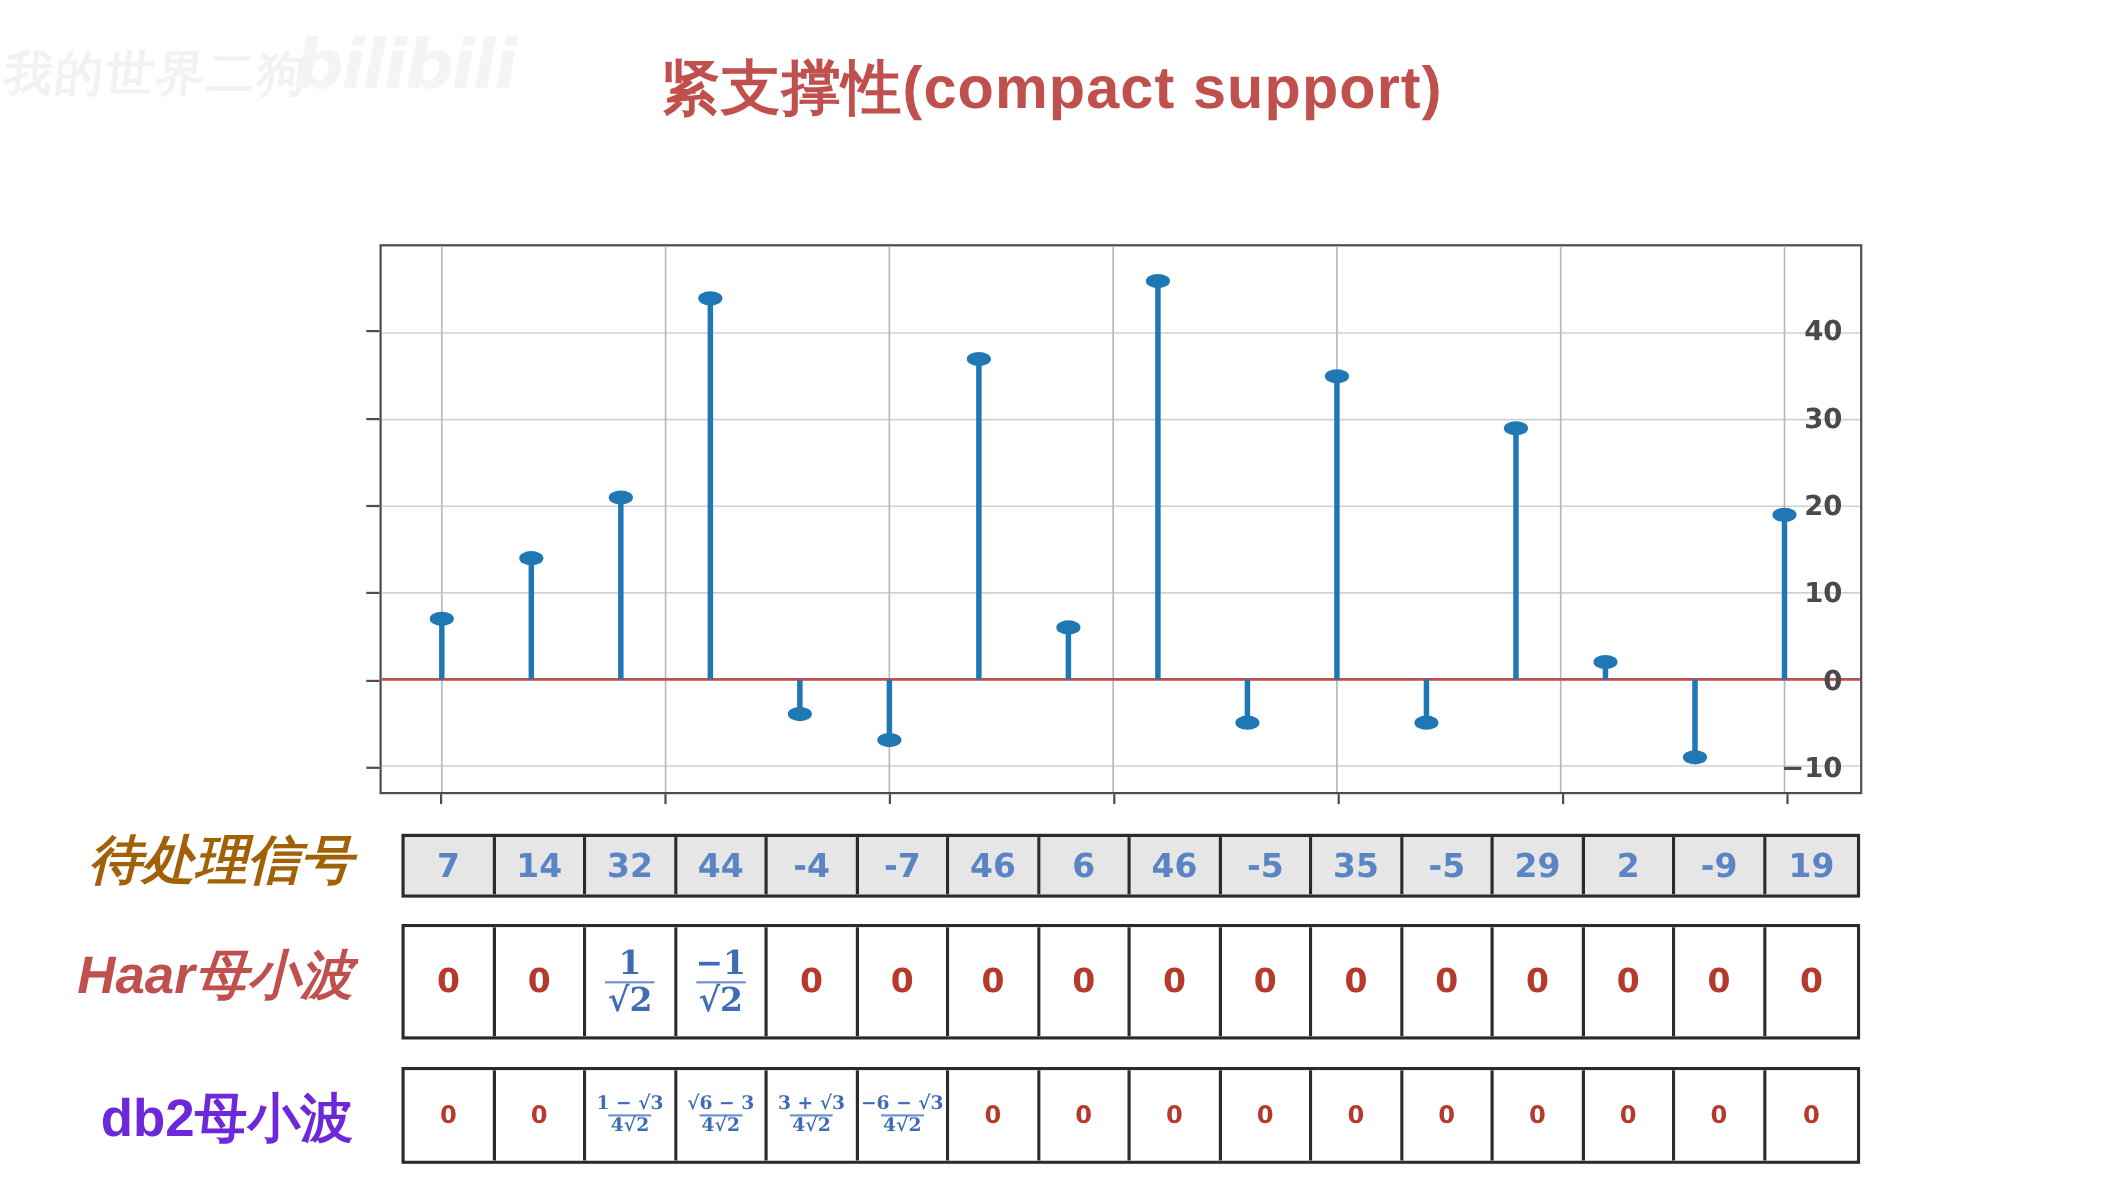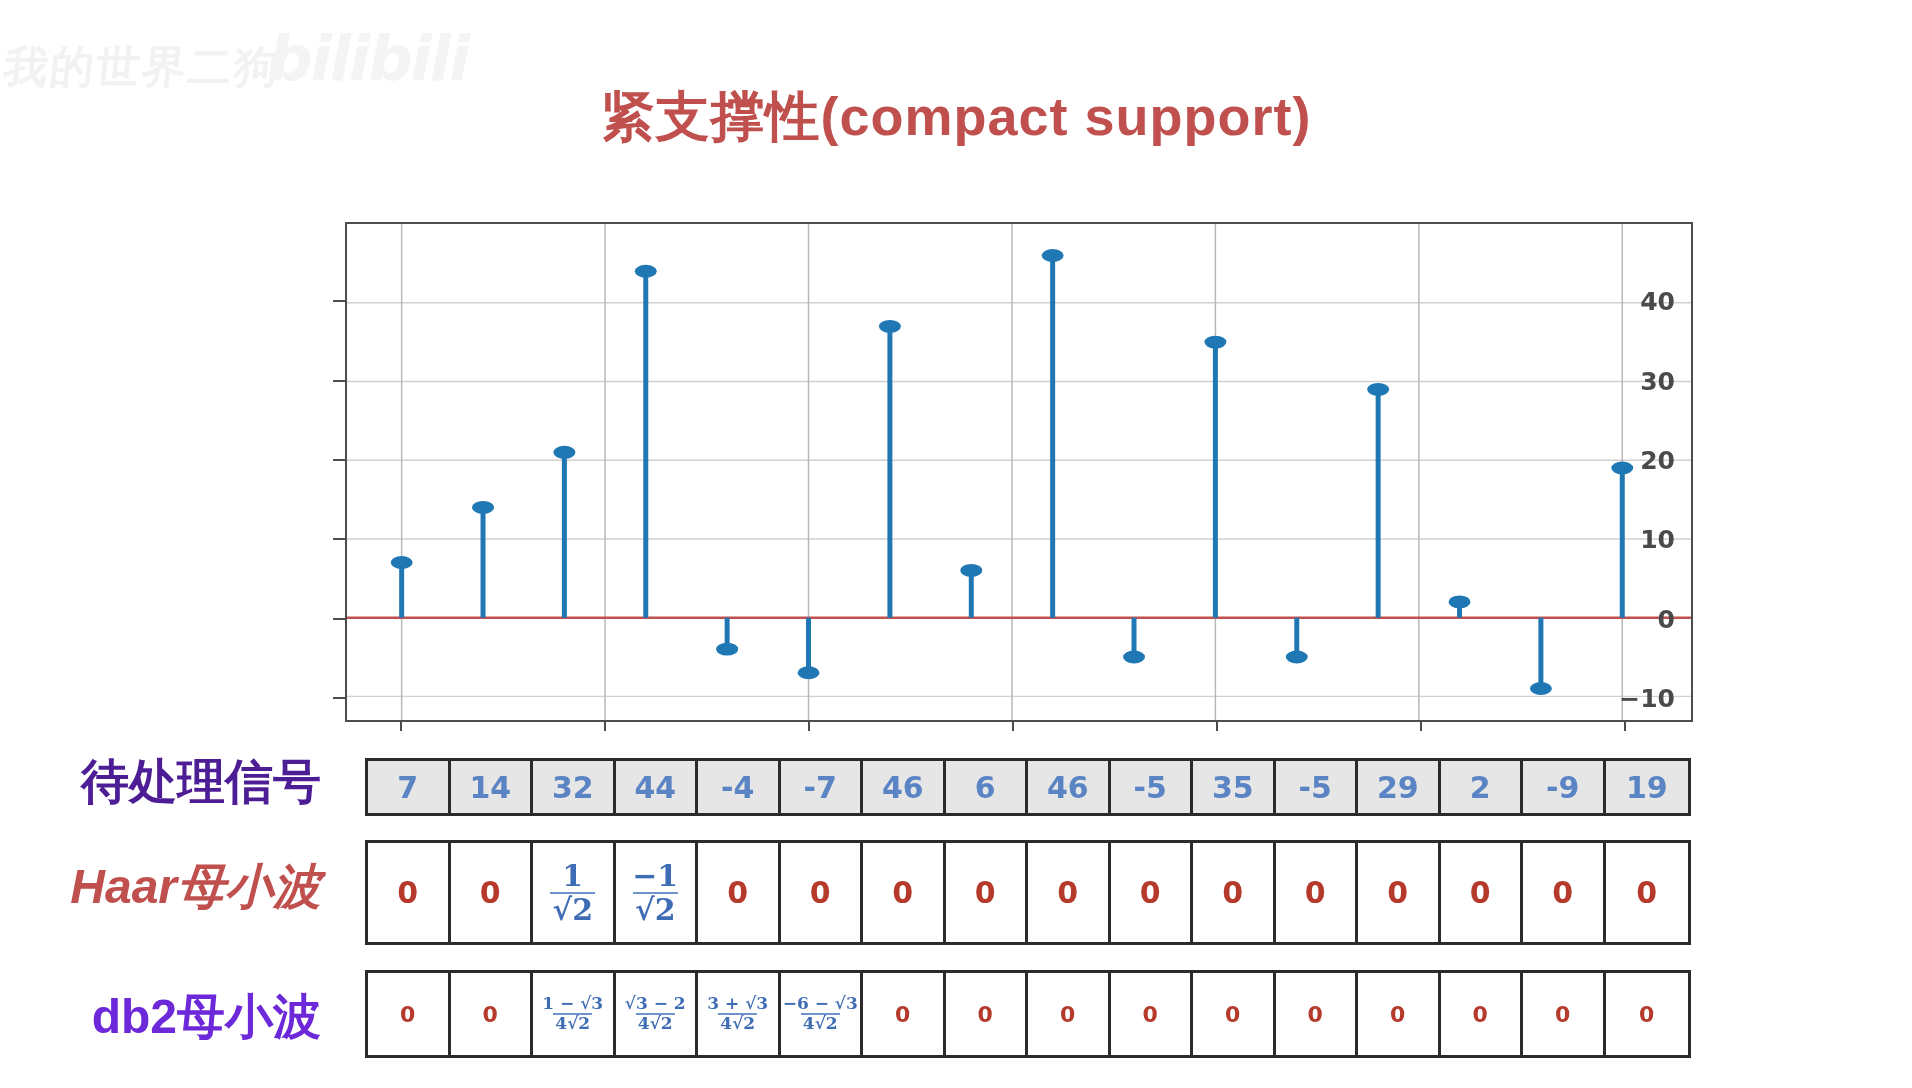--- a/index.html
+++ b/index.html
@@ -29,21 +29,20 @@
   }
 
   
   #page-title{
     position:absolute;left:0;top:44px;width:1912px;
     text-align:center;
     color:#c0504d;
     font-size:54px;font-weight:700;
     letter-spacing:1px;
     white-space:nowrap;
-    margin-top:37px;
   }
 
   
   #chart-wrap{
     position:absolute;left:345px;top:222px;width:1348px;height:500px;
   }
   #plot-area{
     position:absolute;left:0;top:0;width:100%;height:100%;
     border:2.5px solid #4d4d4d;
     background:#ffffff;
@@ -63,21 +62,21 @@
 
   
   .row-label{
     position:absolute;
     font-weight:700;white-space:nowrap;
     text-align:right;
   }
   #label-signal{
     left:0;width:345px;top:750px;
     padding-right:24px;box-sizing:border-box;
-    color:#4c1d95;font-size:48px;
+    color:#a16207;font-size:48px;font-style:italic;
   }
   #label-haar{
     left:0;width:345px;top:855px;
     padding-right:24px;box-sizing:border-box;
     color:#c0504d;font-size:48px;font-style:italic;
   }
   #label-db2{
     left:0;width:345px;top:985px;
     padding-right:24px;box-sizing:border-box;
     color:#6d28d9;font-size:48px;
@@ -266,21 +265,21 @@
     <div class="cell">0</div>
     <div class="cell">0</div>
     <div class="cell">
       <span class="frac">
         <span class="num">1 − √3</span>
         <span class="den">4√2</span>
       </span>
     </div>
     <div class="cell">
       <span class="frac">
-        <span class="num">√3 − 2</span>
+        <span class="num">√6 − 3</span>
         <span class="den">4√2</span>
       </span>
     </div>
     <div class="cell">
       <span class="frac">
         <span class="num">3 + √3</span>
         <span class="den">4√2</span>
       </span>
     </div>
     <div class="cell">

